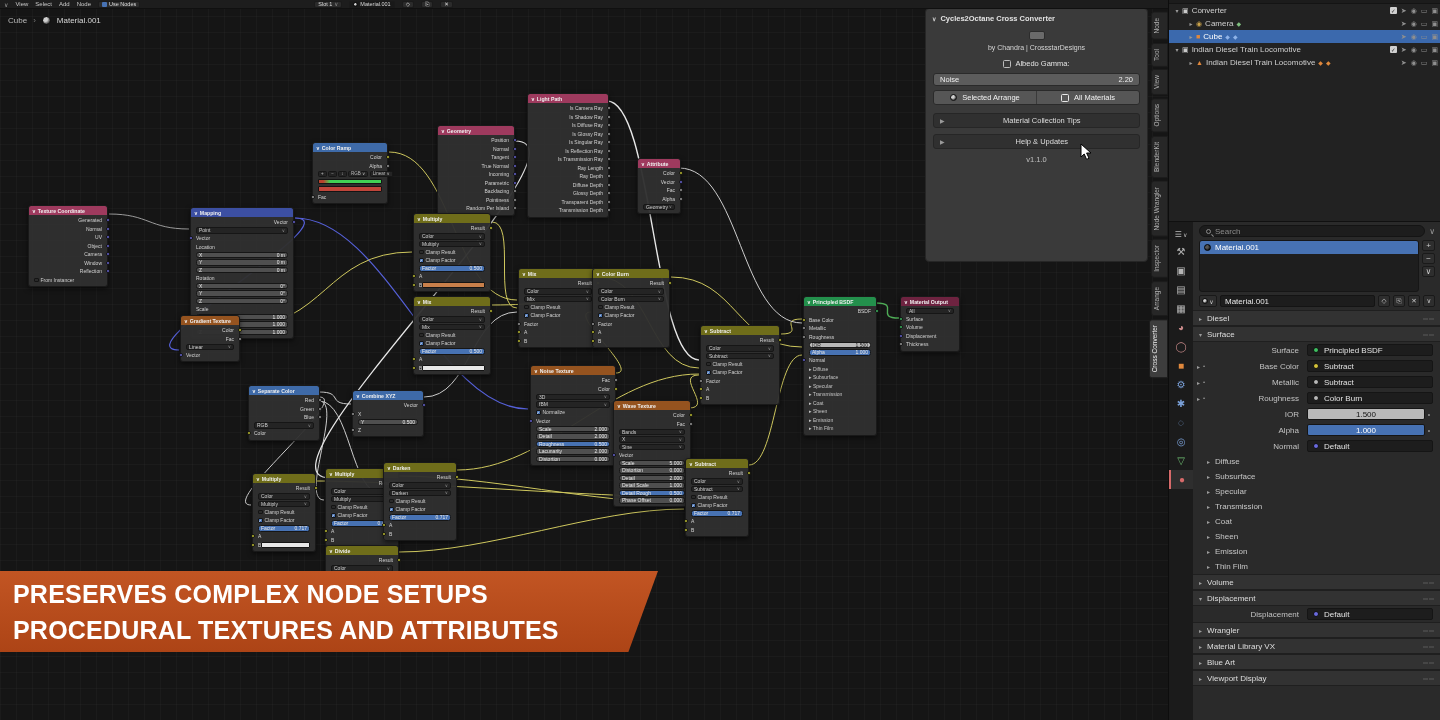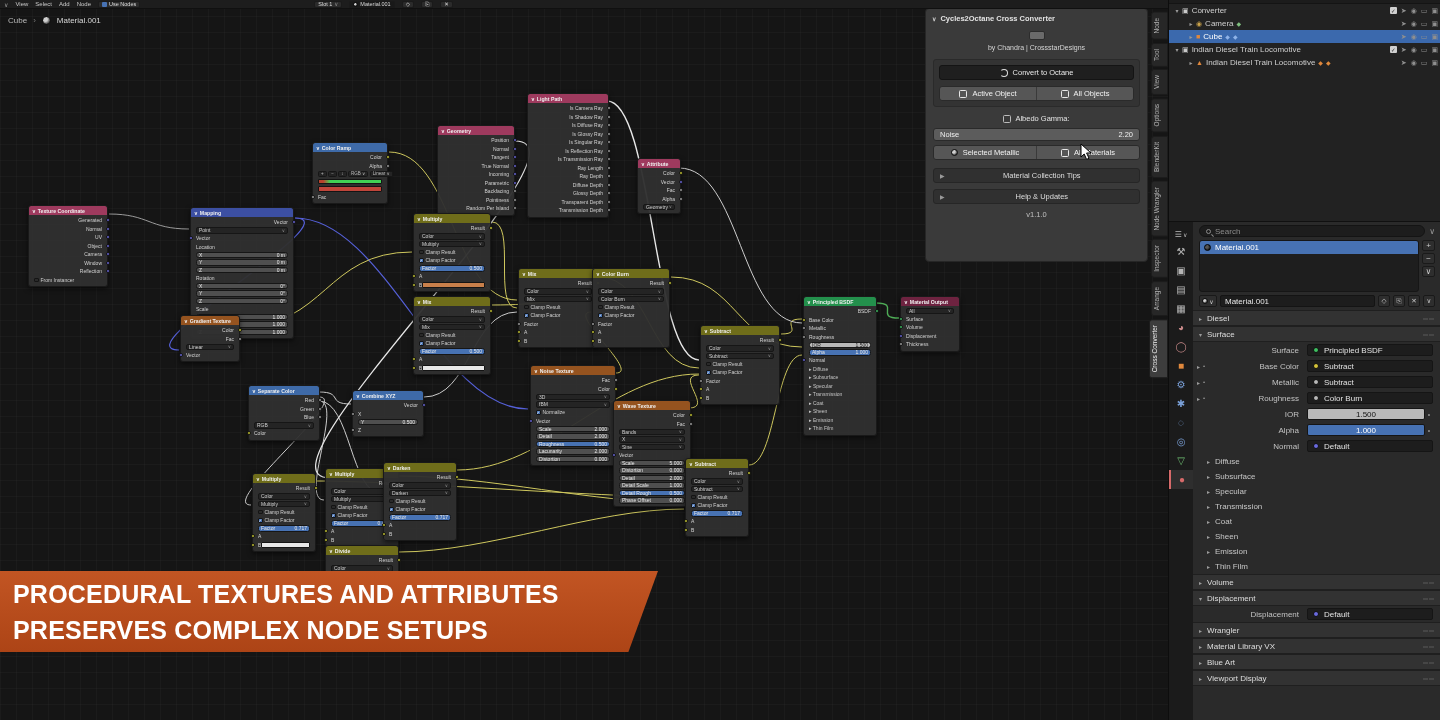--- a/index.html
+++ b/index.html
@@ -1294,70 +1294,53 @@
         <div class="vtab active">Cross Converter</div>
       </div>
 
     <div id="panel">
       <div class="p-head">
         <span class="p-caret">∨</span>
         <span>Cycles2Octane Cross Converter</span>
       </div>
       <div class="p-logo"></div>
       <div class="p-author">by Chandra | CrossstarDesigns</div>
-      <div class="p-box">
-        <div class="p-btn-dark">
-          <span class="icon-refresh"></span>
-          <span>Convert to Octane</span>
-        </div>
-        <div class="seg">
-          <div class="seg-btn">
-            <span class="seg-ico"></span>
-            <span>Active Object</span>
-          </div>
-          <div class="seg-div"></div>
-          <div class="seg-btn">
-            <span class="seg-ico"></span>
-            <span>All Objects</span>
-          </div>
-        </div>
-      </div>
       <div class="p-gamma">
         <span class="seg-ico" style="border-color:#bbb;"></span>
         <span>Albedo Gamma:</span>
       </div>
       <div class="p-slider">
         <span>Noise</span>
         <span>2.20</span>
       </div>
       <div class="seg" style="margin:0 7px 8px 7px;">
         <div class="seg-btn">
           <span class="bc-sphere" style="width:7px;height:7px;"></span>
-          <span>Selected Metallic</span>
+          <span>Selected Arrange</span>
         </div>
         <div class="seg-div"></div>
         <div class="seg-btn">
           <span class="seg-ico"></span>
           <span>All Materials</span>
         </div>
       </div>
       <div class="p-collapsed">
         <span class="caret-s">▶</span>
         <span class="lbl">Material Collection Tips</span>
       </div>
       <div class="p-collapsed">
         <span class="caret-s">▶</span>
         <span class="lbl">Help &amp; Updates</span>
       </div>
       <div class="p-version">v1.1.0</div>
     </div>
 
     <div id="banner">
+      <div class="line">PRESERVES COMPLEX NODE SETUPS</div>
       <div class="line">PROCEDURAL TEXTURES AND ATTRIBUTES</div>
-      <div class="line">PRESERVES COMPLEX NODE SETUPS</div>
     </div>
   </div>
 
   <div id="right">
     <div id="outliner">
         <div style="height: 4px; background: rgb(28, 28, 28); border-bottom: 1px solid rgb(20, 20, 20);"></div>
         <div class="ol-row" style="padding-left: 4px;">
           <span class="ol-caret">▾</span>
           <span class="ol-ico" style="color: rgb(201, 201, 201);">▣</span>
           <span>Converter</span>

